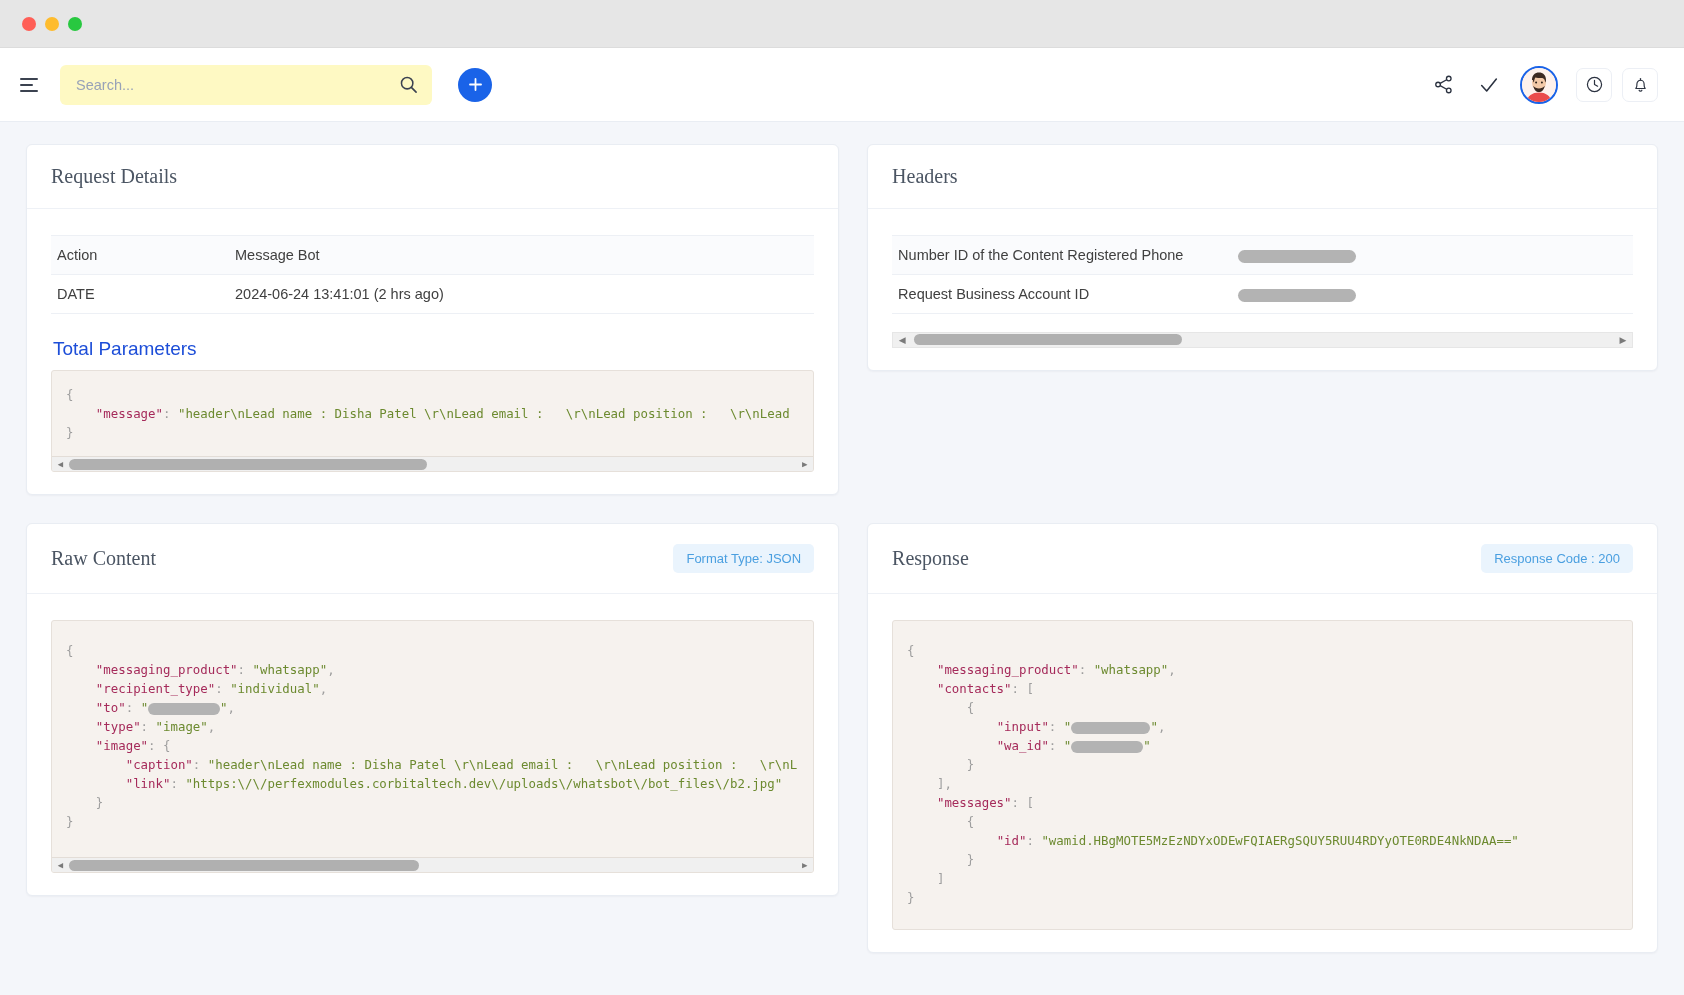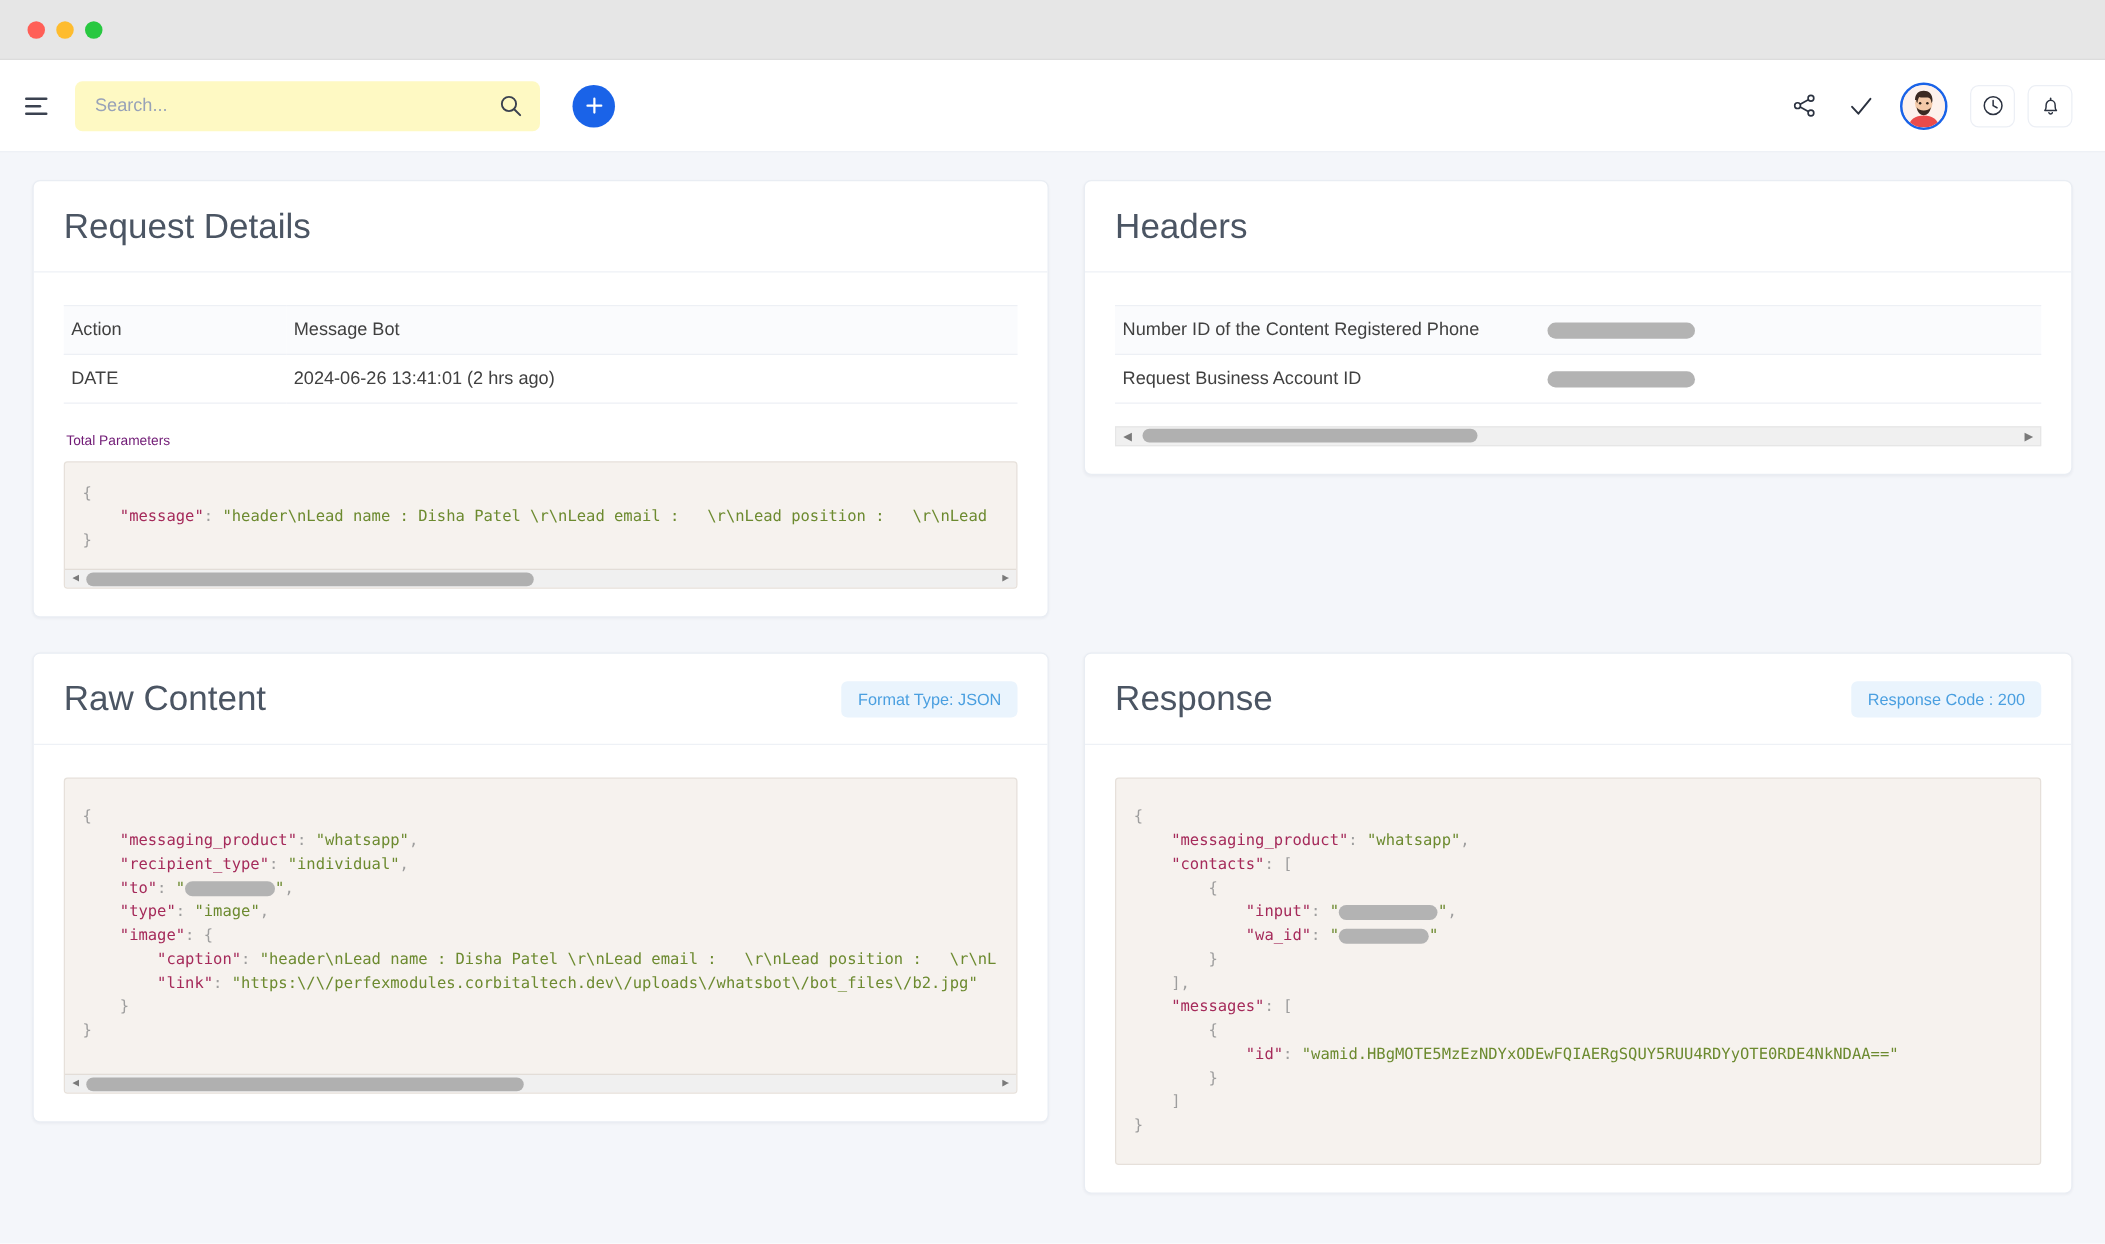--- a/index.html
+++ b/index.html
@@ -140,23 +140,24 @@
   }
   .card-head {
     padding: 20px 24px;
     border-bottom: 1px solid #eef1f6;
     display: flex;
     align-items: center;
     justify-content: space-between;
     min-height: 64px;
   }
   .card-title {
-    font-size: 28px;
+    font-size: 20px;
     color: #4b5563;
     font-weight: 400;
+    font-family: Liberation Serif, serif;
   }
   .badge {
     background: #eaf4fd;
     color: #4a9fe0;
     font-size: 13px;
     border-radius: 5px;
     padding: 7px 13px;
     white-space: nowrap;
   }
   .card-body { padding: 26px 24px 22px 24px; }
@@ -177,22 +178,22 @@
 
   .redact {
     display: inline-block;
     height: 13px;
     border-radius: 7px;
     background: #b3b3b3;
     vertical-align: middle;
   }
 
   .subtitle {
-    font-size: 11px;
-    color: #701a75;
+    font-size: 19px;
+    color: #1d4ed8;
     margin: 24px 0 10px 2px;
   }
 
   
   .codebox {
     background: #f6f2ee;
     border: 1px solid #e6e0da;
     border-radius: 3px;
     position: relative;
     overflow: hidden;
@@ -340,21 +341,21 @@
       </div>
       <div class="card-body">
         <table class="kv">
           <tbody>
               <tr class="alt">
             <td class="k">Action</td>
             <td class="v">Message Bot</td>
           </tr>
           <tr>
             <td class="k">DATE</td>
-            <td class="v">2024-06-26 13:41:01 (2 hrs ago)</td>
+            <td class="v">2024-06-24 13:41:01 (2 hrs ago)</td>
           </tr>
         </tbody>
           </table>
 
         <div class="subtitle">Total Parameters</div>
 
         <div class="codebox">
           <pre id="rd-code"><span class="tok-pun">{</span>
     <span class="tok-key">"message"</span><span class="tok-pun">:</span> <span class="tok-str">"header\nLead name : Disha Patel \r\nLead email :   \r\nLead position :   \r\nLead</span>
 <span class="tok-pun">}</span></pre>

